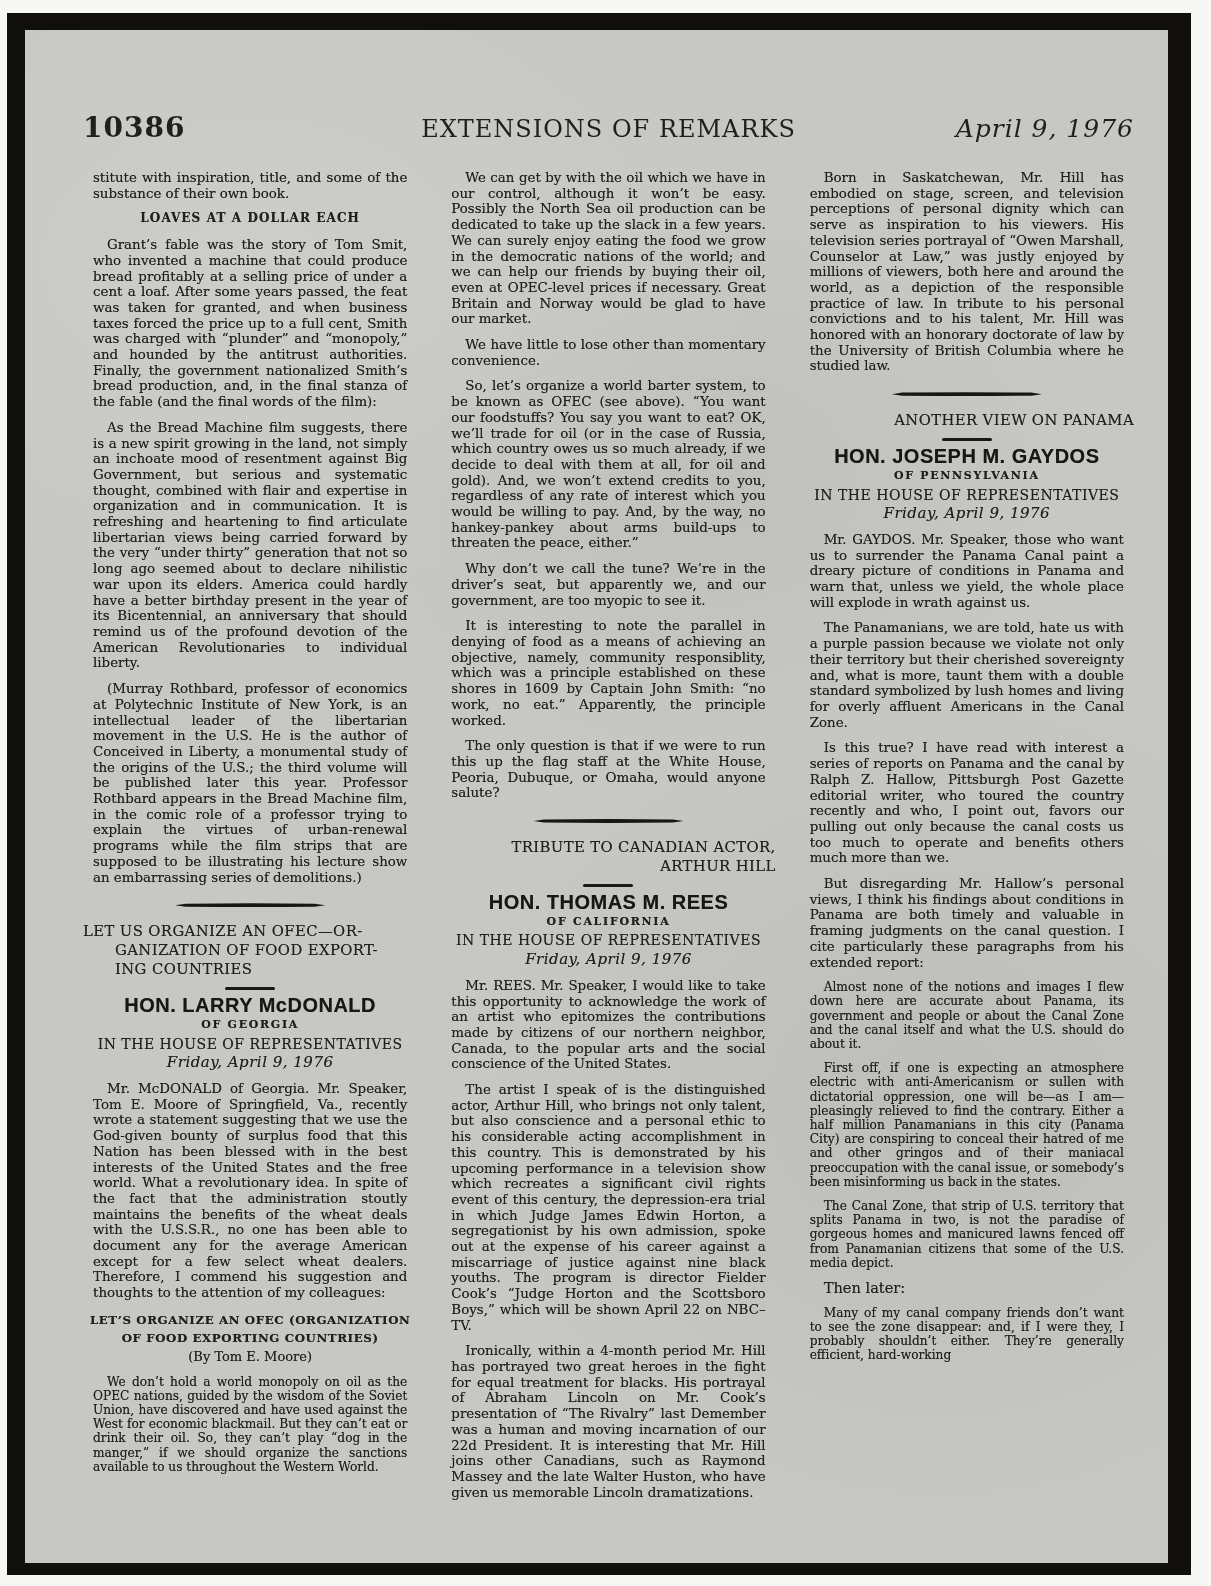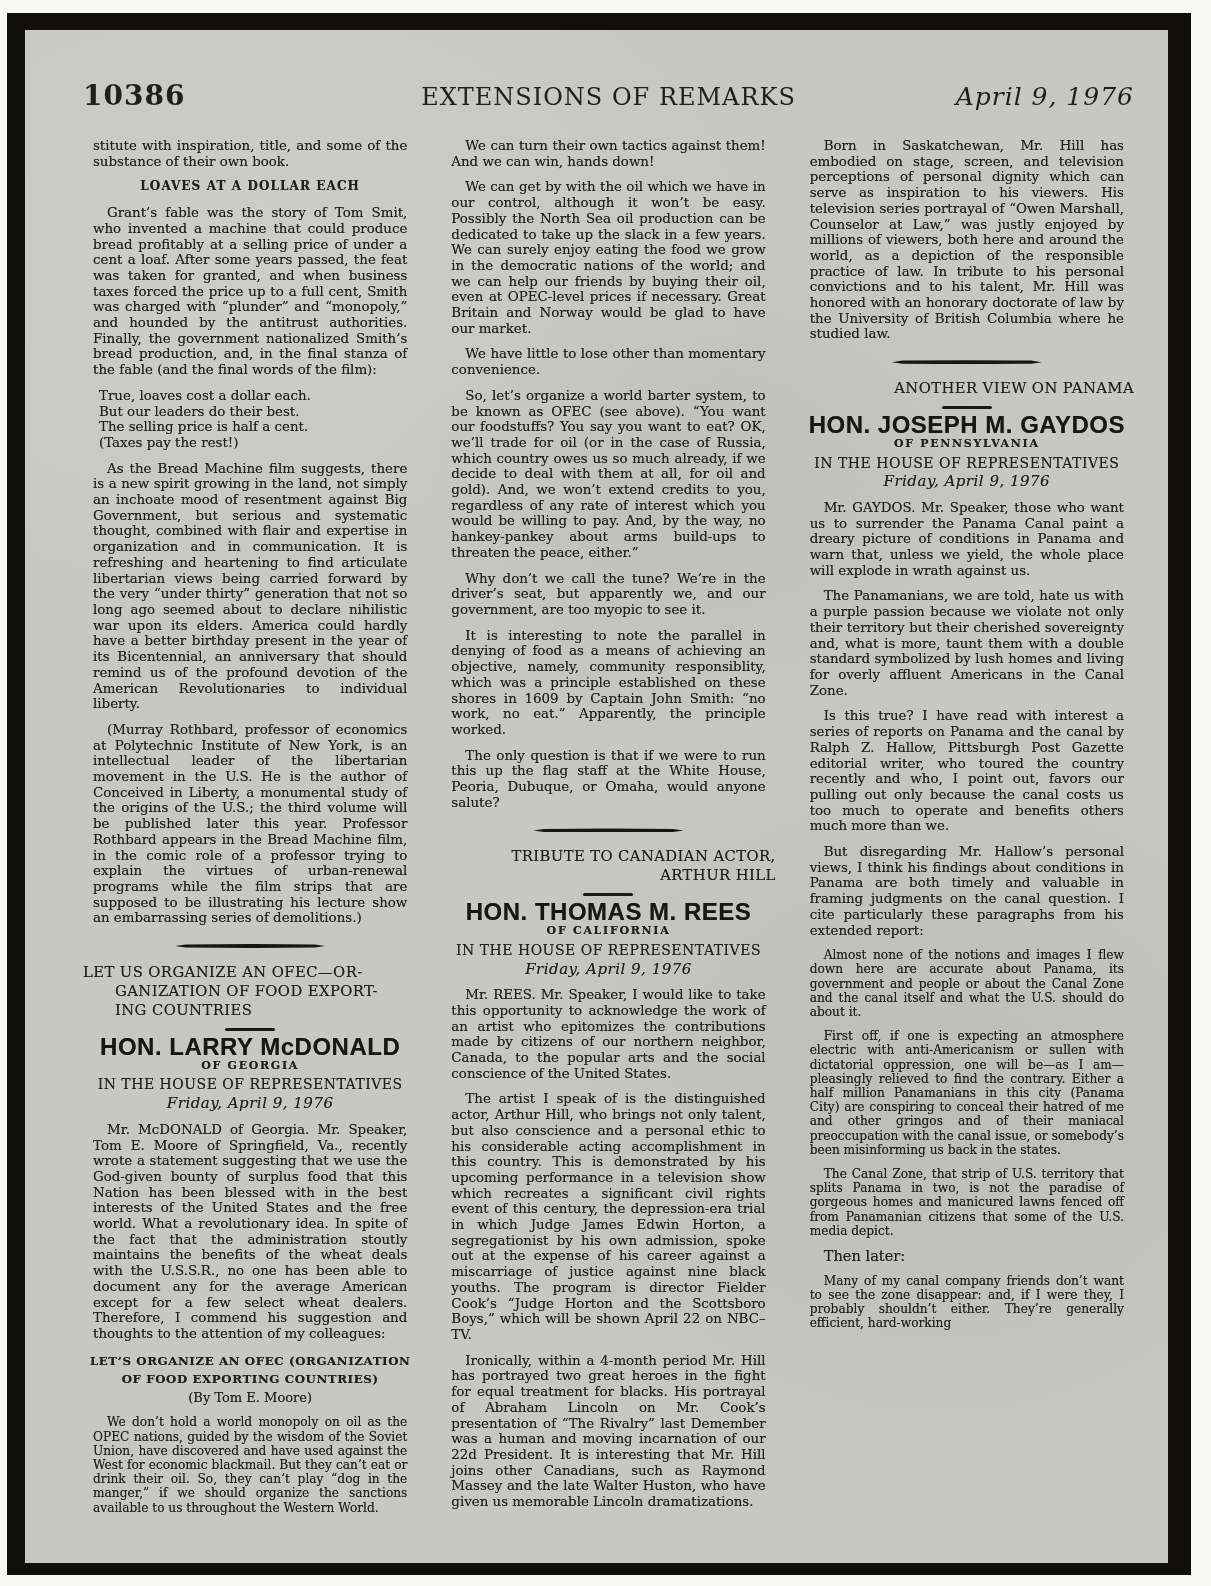--- a/index.html
+++ b/index.html
@@ -6,21 +6,21 @@
   .scan{position:relative;width:1211px;height:1586px;margin:0 auto;background:#f7f7f5;overflow:hidden;
         font-family:"DejaVu Serif", serif;}
   .border-frame{position:absolute;left:7px;top:13px;width:1184px;height:1562px;background:#100f0e;}
   .paper{position:absolute;left:25px;top:30px;width:1143px;height:1533px;
          background:
            radial-gradient(900px 600px at 20% 15%, rgba(255,255,255,.10), rgba(0,0,0,0) 60%),
            radial-gradient(800px 700px at 80% 70%, rgba(0,0,0,.05), rgba(0,0,0,0) 60%),
            radial-gradient(500px 400px at 60% 30%, rgba(0,0,0,.04), rgba(0,0,0,0) 70%),
            #c7c7c4;
          color:#201f1d;}
-  .content{padding:14px 34px 20px 58px;}
+  .content{padding:46px 34px 20px 58px;}
   
   .pg-header{display:grid;grid-template-columns:1fr 1fr 1fr;align-items:baseline;margin-bottom:16px;}
   .pg-num{font-size:28px;font-weight:700;letter-spacing:1px;}
   .pg-title{font-size:24px;letter-spacing:1px;text-align:center;white-space:nowrap;margin-top:39px;}
   .pg-date{font-size:25px;font-style:italic;text-align:right;letter-spacing:1px;}
   
   .cols{display:grid;grid-template-columns:repeat(3,1fr);column-gap:24px;}
   .col{font-size:13.4px;line-height:15.7px;text-align:justify;
        text-shadow:0 0 .45px rgba(20,20,18,.55);}
   .col p{margin:10px;text-indent:14px;}
@@ -30,21 +30,21 @@
   .verse div{text-align:left;}
   .minor-head{font-size:12px;font-weight:700;letter-spacing:1.1px;text-align:center;margin:4px 0 2px;}
   .extract-head{font-size:11.8px;font-weight:700;letter-spacing:.6px;text-align:center;margin:3px 6px 1px;line-height:18px;}
   .byline{font-size:13px;text-align:center;margin:2px 0 3px;text-indent:0;}
   .rule-long{width:150px;height:4px;background:#171614;margin:18px auto 14px;
              clip-path:polygon(0 50%,7% 12%,50% 0,93% 12%,100% 50%,93% 88%,50% 100%,7% 88%);}
   .rule-short{width:50px;height:3px;background:#1a1918;margin:9px auto 8px;border-radius:2px;}
   .sect-head{font-size:14.8px;letter-spacing:.4px;line-height:19px;white-space:pre-line;margin:2px 0 4px;}
   .sect-head.hang{padding-left:32px;text-indent:-32px;text-align:left;}
   .sect-head.centered{text-align:right;}
-  .speaker-name{font-family:"Liberation Sans", sans-serif;font-weight:700;font-size:24px;
+  .speaker-name{font-family:"Liberation Sans", sans-serif;font-weight:700;font-size:20px;
                 letter-spacing:.5px;text-align:center;margin:8px 0 3px;white-space:nowrap;color:#181715;}
   .speaker-state{font-size:11px;font-weight:700;letter-spacing:1.7px;text-align:center;margin:0 0 4px;}
   .speaker-chamber{font-size:14px;letter-spacing:.5px;text-align:center;margin:1px 0 3px;}
   .speaker-date{font-size:15px;font-style:italic;text-align:center;margin:1px 0 6px;letter-spacing:.5px;}
   .then-later{font-size:14.6px;margin-top:4px !important;margin-bottom:2px !important;}
 </style>
 </head>
 <body>
 
 <div class="scan">
@@ -57,45 +57,38 @@
         <div class="pg-title">EXTENSIONS OF REMARKS</div>
         <div class="pg-date">April 9, 1976</div>
       </div>
 
       <div class="cols">
 
         <div class="col">
           <p class="cont">stitute with inspiration, title, and some of the substance of their own book.</p>
           <div class="minor-head">LOAVES AT A DOLLAR EACH</div>
           <p>Grant’s fable was the story of Tom Smit, who invented a machine that could produce bread profitably at a selling price of under a cent a loaf. After some years passed, the feat was taken for granted, and when business taxes forced the price up to a full cent, Smith was charged with “plunder” and “monopoly,” and hounded by the antitrust authorities. Finally, the government nationalized Smith’s bread production, and, in the final stanza of the fable (and the final words of the film):</p>
-          <div class="verse">
-            <div>True, loaves cost a dollar each.</div>
-            <div>But our leaders do their best.</div>
-            <div>The selling price is half a cent.</div>
-            <div>(Taxes pay the rest!)</div>
-          </div>
           <p>As the Bread Machine film suggests, there is a new spirit growing in the land, not simply an inchoate mood of resentment against Big Government, but serious and systematic thought, combined with flair and expertise in organization and in communication. It is refreshing and heartening to find articulate libertarian views being carried forward by the very “under thirty” generation that not so long ago seemed about to declare nihilistic war upon its elders. America could hardly have a better birthday present in the year of its Bicentennial, an anniversary that should remind us of the profound devotion of the American Revolutionaries to individual liberty.</p>
           <p>(Murray Rothbard, professor of economics at Polytechnic Institute of New York, is an intellectual leader of the libertarian movement in the U.S. He is the author of Conceived in Liberty, a monumental study of the origins of the U.S.; the third volume will be published later this year. Professor Rothbard appears in the Bread Machine film, in the comic role of a professor trying to explain the virtues of urban-renewal programs while the film strips that are supposed to be illustrating his lecture show an embarrassing series of demolitions.)</p>
           <div class="rule-long"></div>
           <div class="sect-head hang">LET US ORGANIZE AN OFEC—OR-
 GANIZATION OF FOOD EXPORT-
 ING COUNTRIES</div>
           <div class="rule-short"></div>
           <div class="speaker-name">HON. LARRY McDONALD</div>
           <div class="speaker-state">OF GEORGIA</div>
           <div class="speaker-chamber">IN THE HOUSE OF REPRESENTATIVES</div>
           <div class="speaker-date">Friday, April 9, 1976</div>
           <p>Mr. McDONALD of Georgia. Mr. Speaker, Tom E. Moore of Springfield, Va., recently wrote a statement suggesting that we use the God-given bounty of surplus food that this Nation has been blessed with in the best interests of the United States and the free world. What a revolutionary idea. In spite of the fact that the administration stoutly maintains the benefits of the wheat deals with the U.S.S.R., no one has been able to document any for the average American except for a few select wheat dealers. Therefore, I commend his suggestion and thoughts to the attention of my colleagues:</p>
           <div class="extract-head">LET’S ORGANIZE AN OFEC (ORGANIZATION OF FOOD EXPORTING COUNTRIES)</div>
           <div class="byline">(By Tom E. Moore)</div>
           <p class="small">We don’t hold a world monopoly on oil as the OPEC nations, guided by the wisdom of the Soviet Union, have discovered and have used against the West for economic blackmail. But they can’t eat or drink their oil. So, they can’t play “dog in the manger,” if we should organize the sanctions available to us throughout the Western World.</p>
         </div>
 
         <div class="col">
-          <p>We can turn their own tactics against them! And we can win, hands down!</p>
           <p>We can get by with the oil which we have in our control, although it won’t be easy. Possibly the North Sea oil production can be dedicated to take up the slack in a few years. We can surely enjoy eating the food we grow in the democratic nations of the world; and we can help our friends by buying their oil, even at OPEC-level prices if necessary. Great Britain and Norway would be glad to have our market.</p>
           <p>We have little to lose other than momentary convenience.</p>
           <p>So, let’s organize a world barter system, to be known as OFEC (see above). “You want our foodstuffs? You say you want to eat? OK, we’ll trade for oil (or in the case of Russia, which country owes us so much already, if we decide to deal with them at all, for oil and gold). And, we won’t extend credits to you, regardless of any rate of interest which you would be willing to pay. And, by the way, no hankey-pankey about arms build-ups to threaten the peace, either.”</p>
           <p>Why don’t we call the tune? We’re in the driver’s seat, but apparently we, and our government, are too myopic to see it.</p>
           <p>It is interesting to note the parallel in denying of food as a means of achieving an objective, namely, community responsiblity, which was a principle established on these shores in 1609 by Captain John Smith: “no work, no eat.” Apparently, the principle worked.</p>
           <p>The only question is that if we were to run this up the flag staff at the White House, Peoria, Dubuque, or Omaha, would anyone salute?</p>
           <div class="rule-long"></div>
           <div class="sect-head centered">TRIBUTE TO CANADIAN ACTOR,
 ARTHUR HILL</div>
           <div class="rule-short"></div>

